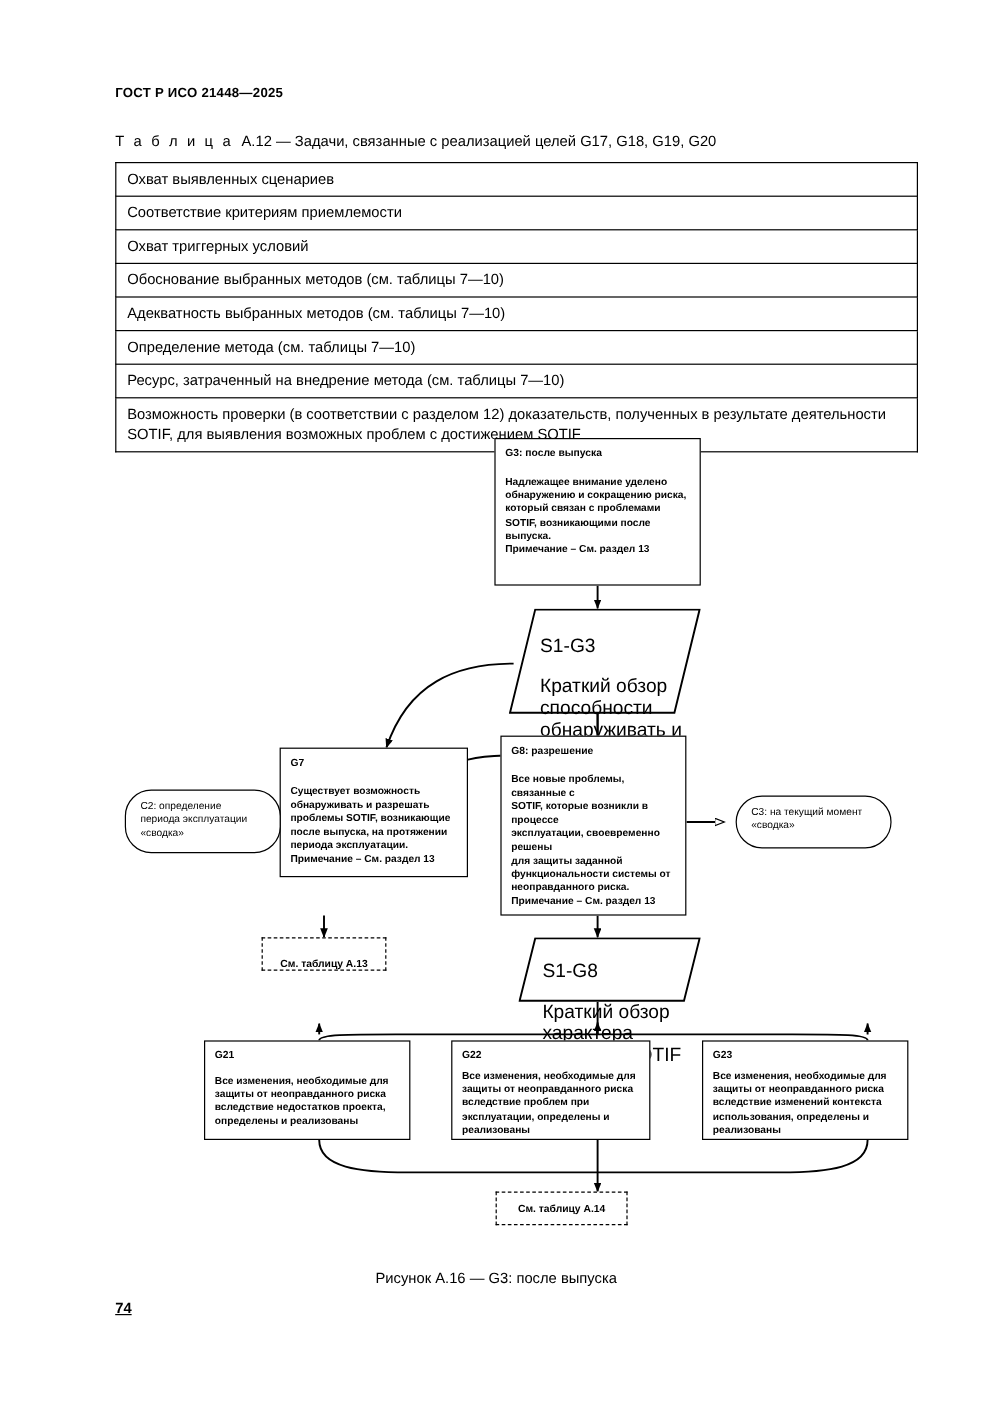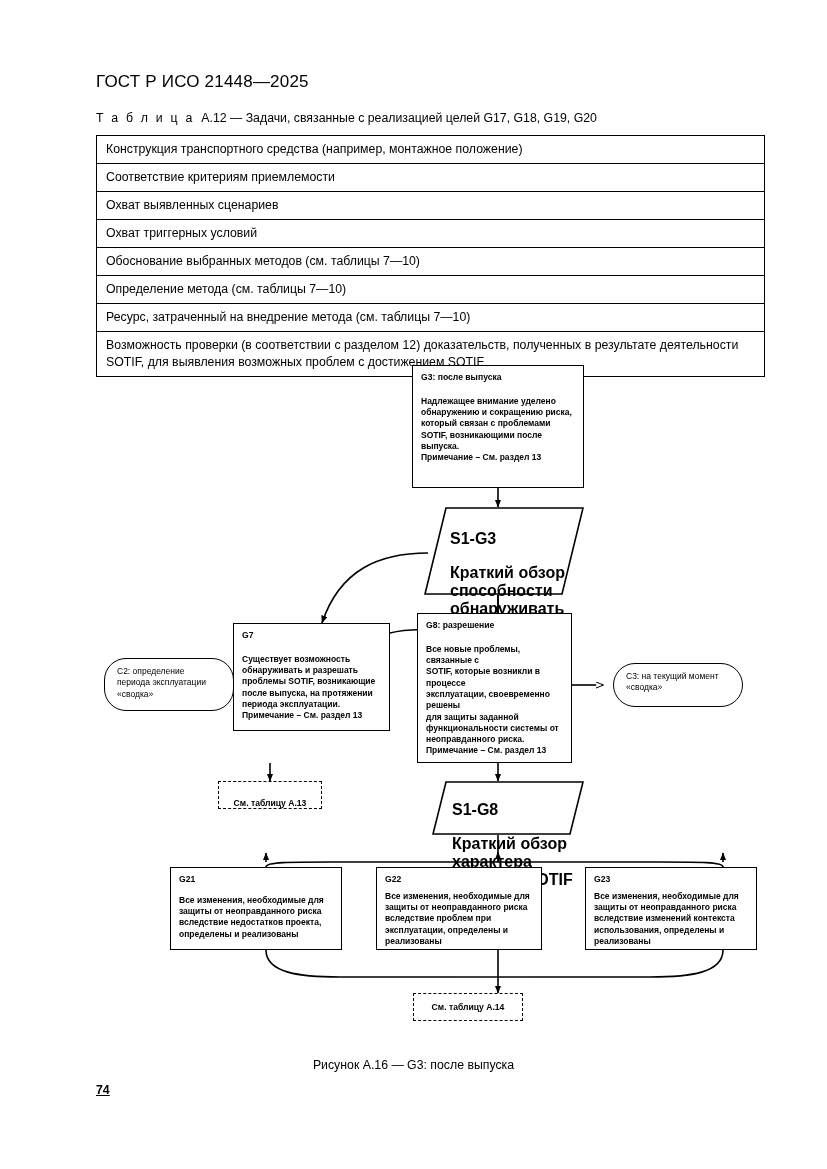--- a/index.html
+++ b/index.html
@@ -14,22 +14,22 @@
     font-family: "Liberation Sans", sans-serif;
     color: #000000;
     overflow: hidden;
   }
 
   
   #doc-header {
     position: absolute;
     left: 96px;
     top: 72px;
-    font-size: 17px;
-    font-weight: normal;
+    font-size: 11px;
+    font-weight: bold;
     letter-spacing: 0.2px;
   }
 
   
   #table-caption {
     position: absolute;
     left: 96px;
     top: 111px;
     font-size: 12.3px;
     white-space: nowrap;
@@ -97,21 +97,20 @@
     position: absolute;
     box-sizing: border-box;
   }
   .para .para-shape {
     position: absolute;
     inset: 0;
   }
   .para .para-inner {
     position: relative;
     padding: 7px 10px 5px 26px;
-    font-weight: bold;
   }
   .para .nid { margin-bottom: 10px; }
 
   
   .oval {
     position: absolute;
     box-sizing: border-box;
     border: 1.4px solid #000;
     border-radius: 22px;
     background: #fff;
@@ -166,33 +165,33 @@
 
 <div id="doc-header">ГОСТ Р ИСО 21448—2025</div>
 
 <div id="table-caption">
   <span class="spaced">Т а б л и ц а</span><span>&nbsp;&nbsp;</span><span>А.12 — Задачи, связанные с реализацией целей G17, G18, G19, G20</span>
 </div>
 
 <table id="data-table">
   <tbody>
     <tr>
-      <td>Конструкция транспортного средства (например, монтажное положение)</td>
+      <td>Охват выявленных сценариев</td>
     </tr>
     <tr>
       <td>Соответствие критериям приемлемости</td>
     </tr>
     <tr>
-      <td>Охват выявленных сценариев</td>
-    </tr>
-    <tr>
       <td>Охват триггерных условий</td>
     </tr>
     <tr>
       <td>Обоснование выбранных методов (см. таблицы 7—10)</td>
+    </tr>
+    <tr>
+      <td>Адекватность выбранных методов (см. таблицы 7—10)</td>
     </tr>
     <tr>
       <td>Определение метода (см. таблицы 7—10)</td>
     </tr>
     <tr>
       <td>Ресурс, затраченный на внедрение метода (см. таблицы 7—10)</td>
     </tr>
     <tr>
       <td>Возможность проверки (в соответствии с разделом 12) доказательств, полученных в результате деятельности SOTIF, для выявления возможных проблем с достижением SOTIF</td>
     </tr>

